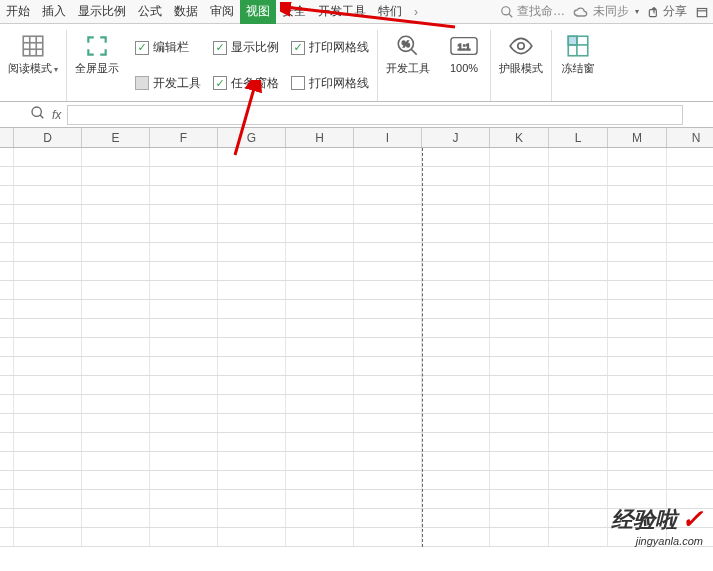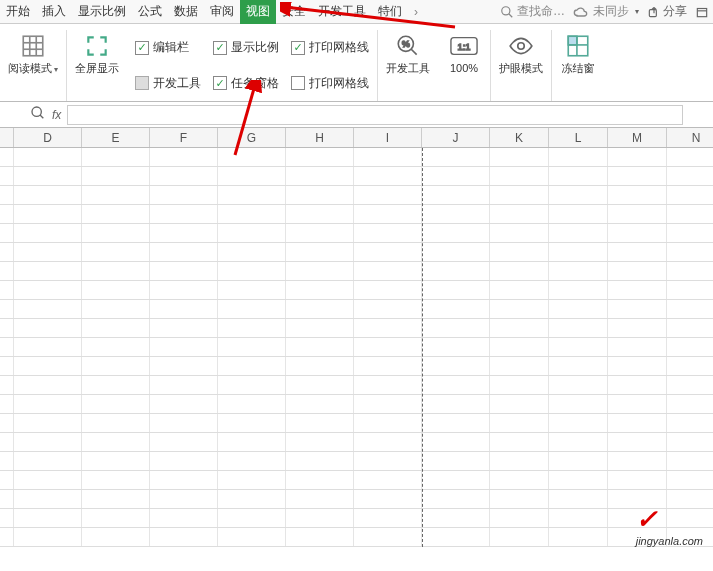--- a/index.html
+++ b/index.html
@@ -736,16 +736,17 @@
         <marker id="ah2" markerWidth="10" markerHeight="10" refX="2" refY="3" orient="auto">
           <path d="M0,0 L0,6 L8,3 z" fill="#d00"></path>
         </marker>
       </defs>
       <line x1="5" y1="75" x2="25" y2="5" stroke="#d00" stroke-width="3" marker-end="url(#ah2)"></line>
     </svg>
 </div>
 
 <div class="watermark">
   <div class="wm-main">
+    <span>经验啦</span>
     <span class="wm-check">✓</span>
   </div>
   <div class="wm-sub">jingyanla.com</div>
 </div>
 
 </body></html>

